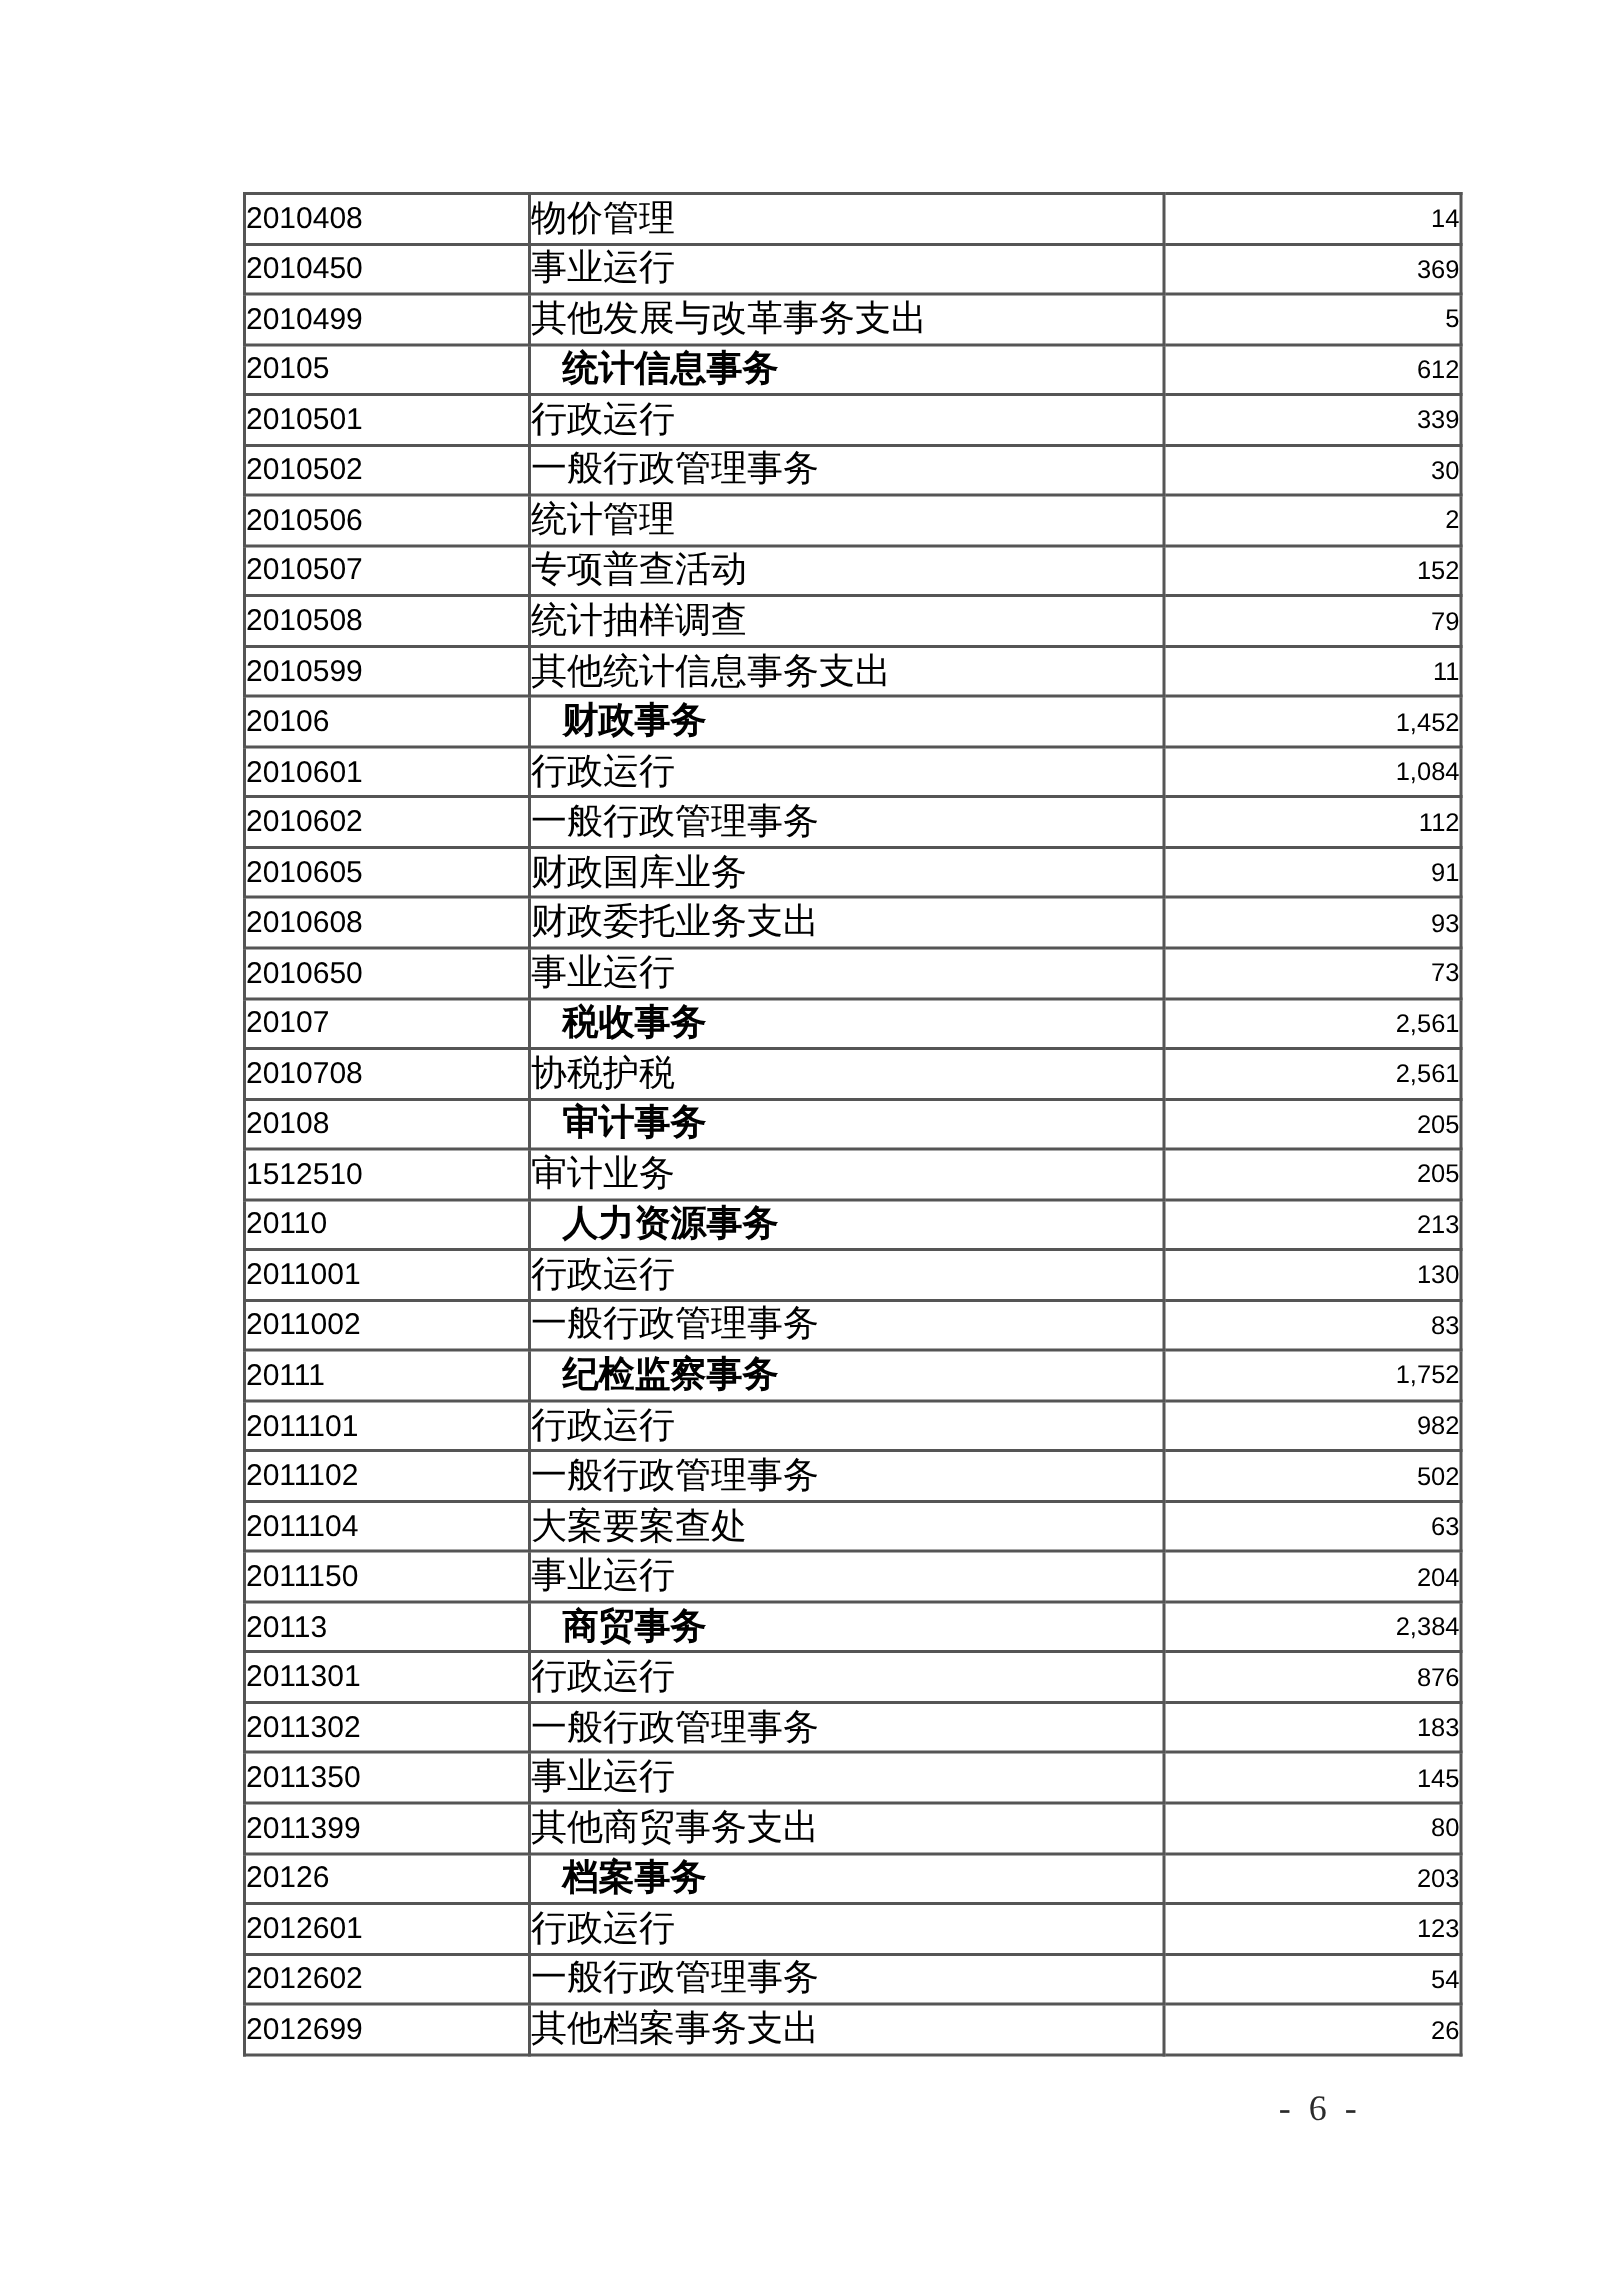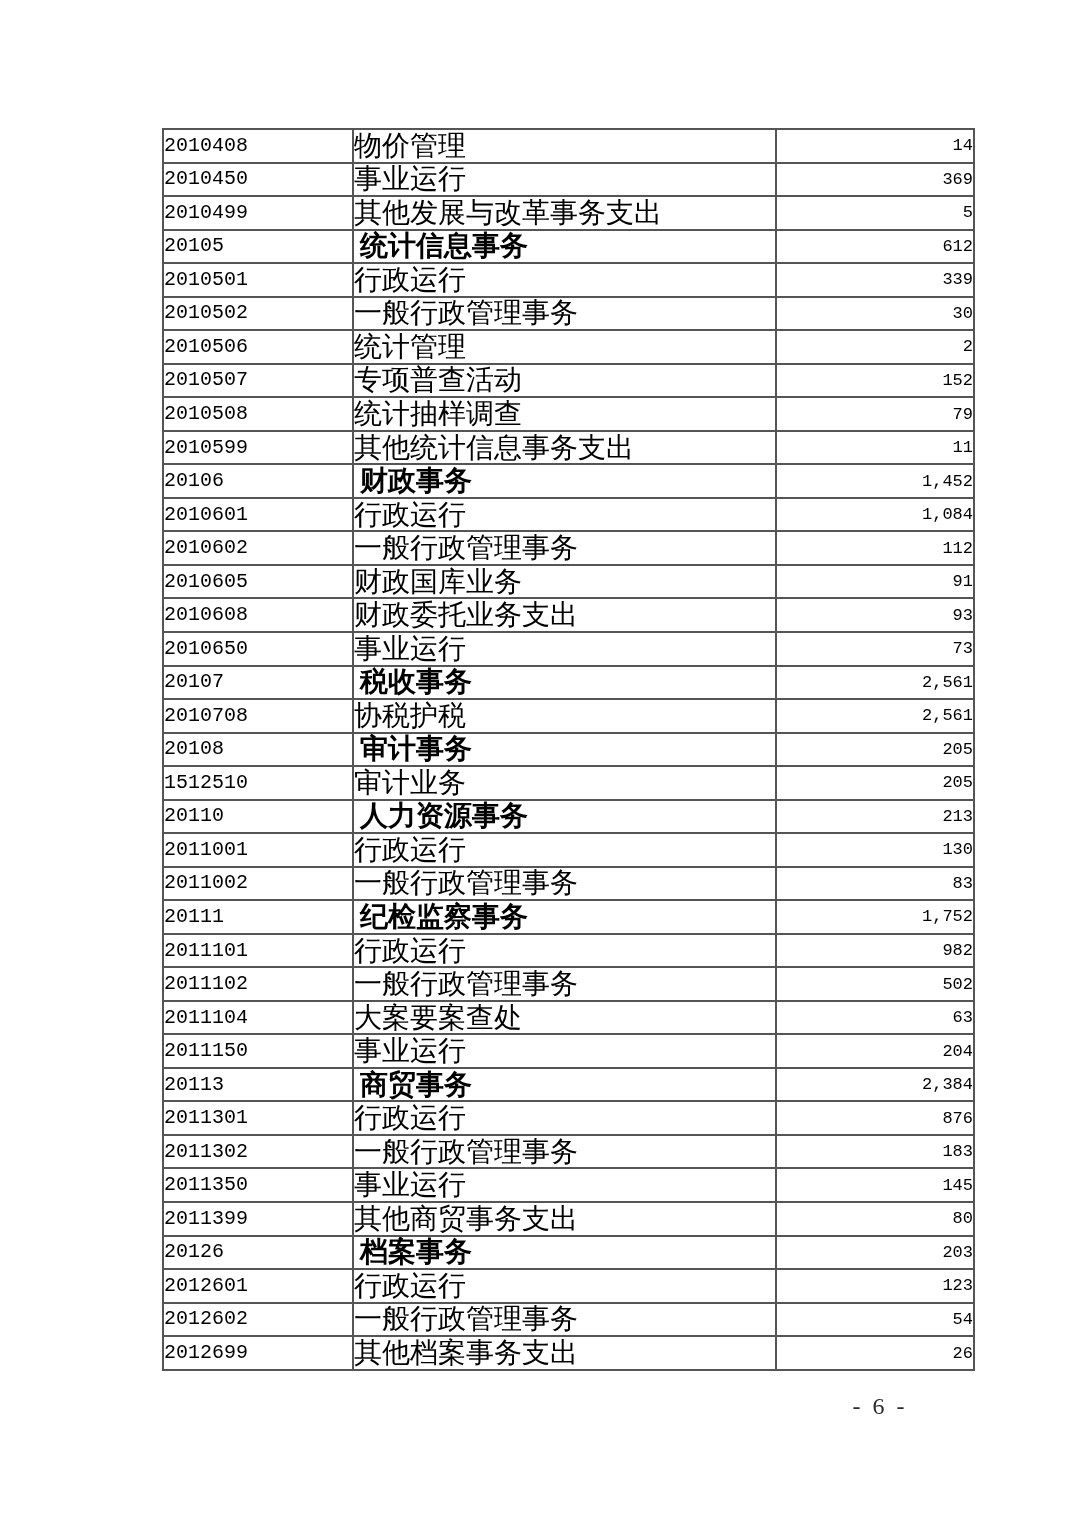--- a/index.html
+++ b/index.html
@@ -30,37 +30,37 @@
   table.budget-table td {
     border: 2px solid #555555;
     padding: 0;
     overflow: hidden;
     white-space: nowrap;
     vertical-align: middle;
     color: #000000;
     line-height: 1;
   }
   td.code {
-    font-family: Liberation Mono, monospace;
+    font-family: Liberation Sans, sans-serif;
     font-size: 20px;
     padding-left: 2px;
     text-align: left;
   }
   td.name {
     font-family: "Liberation Serif", serif;
-    font-size: 28px;
+    font-size: 24px;
     padding-left: 44px;
     text-align: left;
   }
   tr.row-group td.name {
-    padding-left: 6px;
+    padding-left: 21px;
     font-weight: bold;
   }
   td.value {
-    font-family: Liberation Mono, monospace;
+    font-family: Liberation Sans, sans-serif;
     font-size: 17px;
     padding-right: 5px;
     text-align: right;
     margin-left: 22px;
   }
   .page-number {
     position: absolute;
     left: 838px;
     top: 1393px;
     width: 84px;

